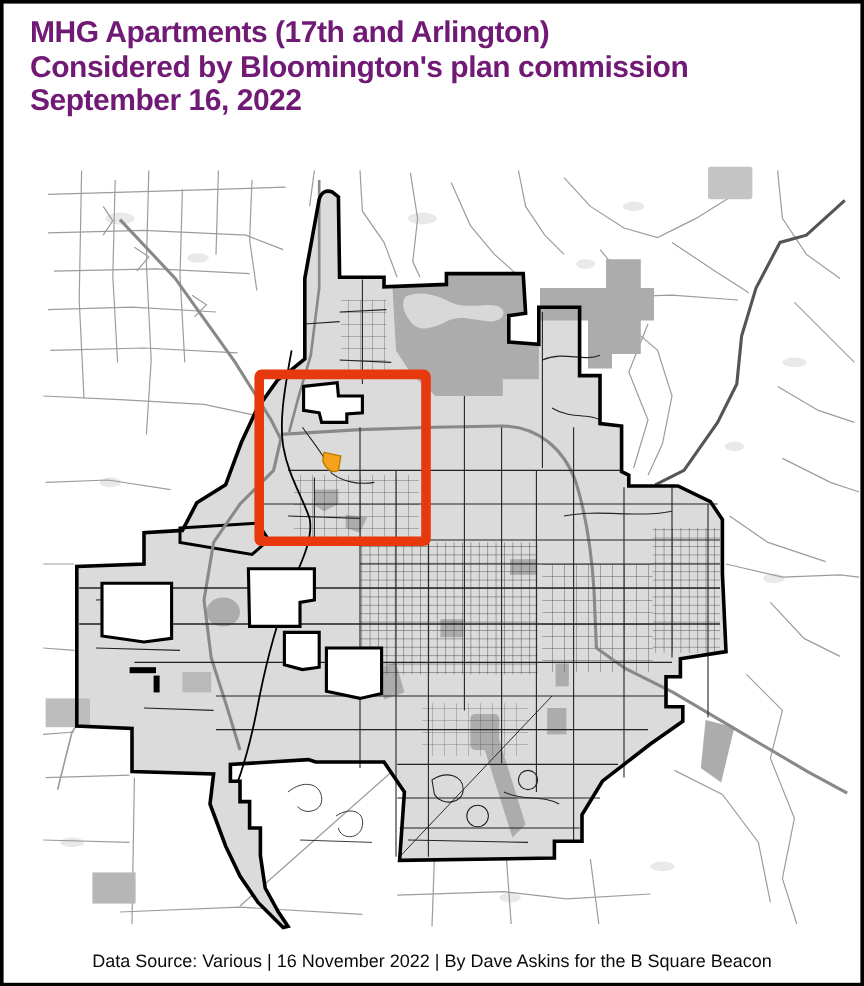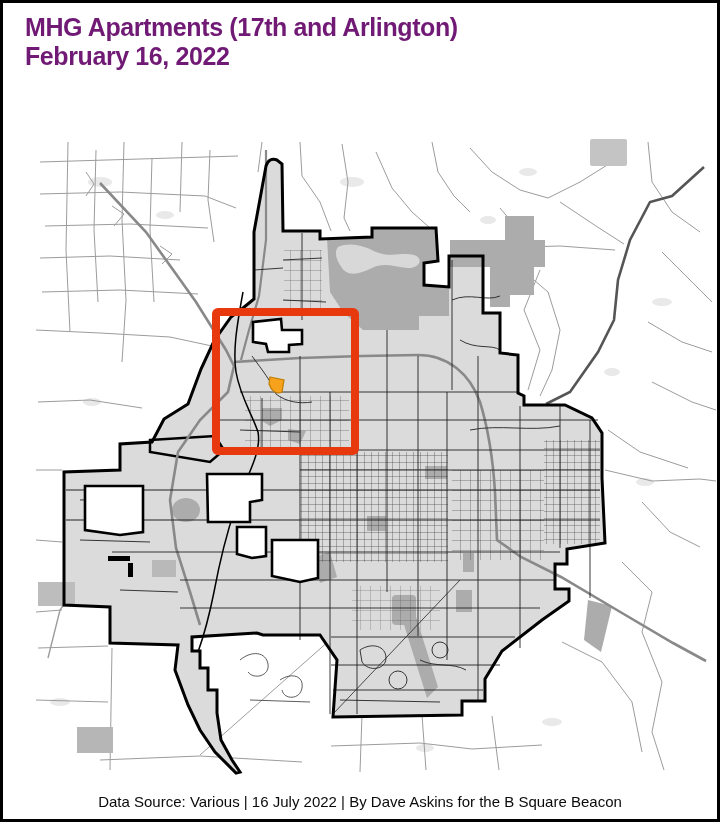--- a/index.html
+++ b/index.html
@@ -12,21 +12,22 @@
   .caption{position:absolute;left:0;right:0;bottom:9px;text-align:center;font-size:15px;color:#0a0a0a;}
   svg.map{position:absolute;left:0;top:0;}
 </style>
 </head>
 <body>
 
 <div class="page">
 
   <div class="title-block">
     <div class="title-line">MHG Apartments (17th and Arlington)</div>
-    <div class="title-line">February 16, 2022</div>
+    <div class="title-line">Considered by Bloomington's plan commission</div>
+    <div class="title-line">September 16, 2022</div>
   </div>
 
   <svg class="map" width="714" height="816" viewBox="3 3 714 816" xmlns="http://www.w3.org/2000/svg">
     <defs>
       <pattern id="g7" width="7" height="7" patternUnits="userSpaceOnUse">
         <path d="M0 0H7M0 0V7" stroke="#2a2a2a" stroke-width="0.7" fill="none"></path>
       </pattern>
       <pattern id="g10" width="10" height="10" patternUnits="userSpaceOnUse">
         <path d="M0 0H10M0 0V10" stroke="#333" stroke-width="0.7" fill="none"></path>
       </pattern>
@@ -203,15 +204,15 @@
     <g fill="#000">
       <rect x="108" y="556" width="22" height="5"></rect>
       <rect x="128" y="563" width="5" height="14"></rect>
     </g>
 
     <rect x="216" y="312" width="139" height="139" rx="2" fill="none" stroke="#e8380d" stroke-width="8"></rect>
 
     <path d="M270,377 L284,380 L282,392 C276,395 271,390 269,384 Z" fill="#f6a21d" stroke="#c07c00" stroke-width="1.2"></path>
   </svg>
 
-  <div class="caption">Data Source: Various | 16 July 2022 | By Dave Askins for the B Square Beacon</div>
+  <div class="caption">Data Source: Various | 16 November 2022 | By Dave Askins for the B Square Beacon</div>
 
 </div>
 
 </body></html>

